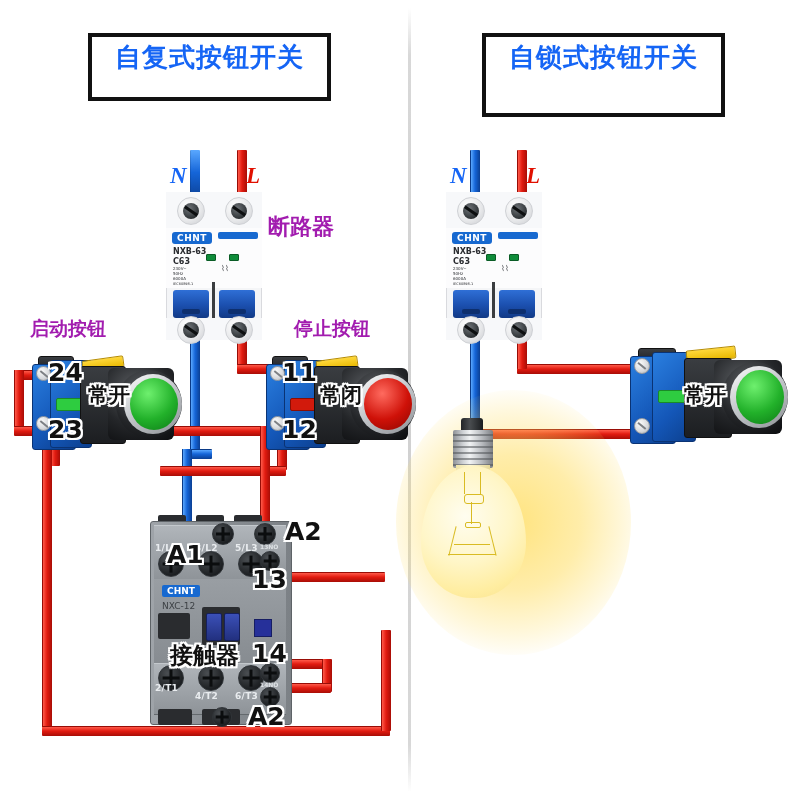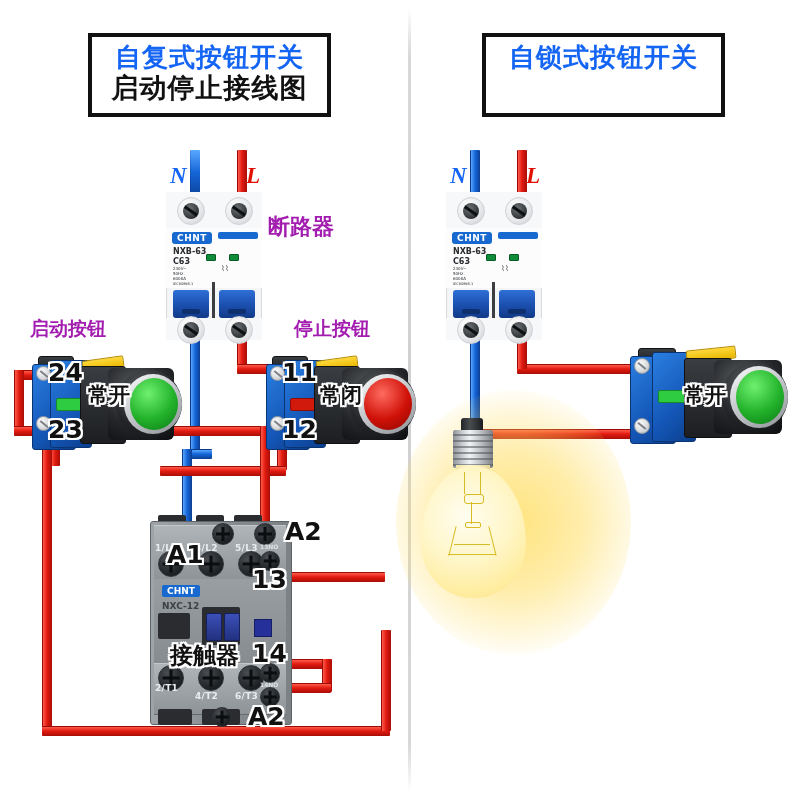--- a/index.html
+++ b/index.html
@@ -117,23 +117,22 @@
         background:linear-gradient(to right,#232528,#4a4d50 40%,#1a1c1e);}
   .fil{position:absolute;border:1.4px solid #d9bb23;}
 </style>
 </head>
 <body>
 
 <div id="stage">
 
   <div class="abs divider"></div>
 
-  <div class="abs titlebox" style="left:88px;top:33px;width:243px;height:84px;">
+  <div class="abs titlebox" style="left:88px;top:33px;width:243px;height:68px;">
     <div class="t-blue" style="font-size:26px;margin-top:2px;">自复式按钮开关</div>
-    <div class="t-black" style="font-size:27px;margin-top:1px;">启动停止接线图</div>
   </div>
 
   <div class="abs titlebox" style="left:482px;top:33px;width:243px;height:84px;">
     <div class="t-blue" style="font-size:26px;margin-top:2px;">自锁式按钮开关</div>
   </div>
 
   <div class="wire wv blu" style="left:190px;top:150px;height:50px;"></div>
 
   <div class="wire wv redv" style="left:237px;top:150px;height:50px;"></div>
 
@@ -245,21 +244,21 @@
     <div class="bigscrew" style="left:48px;top:36px;width:24px;height:24px;"></div>
     <div class="bigscrew" style="left:88px;top:36px;width:24px;height:24px;"></div>
     <div class="bigscrew" style="left:110px;top:36px;width:18px;height:18px;"></div>
     <div class="tlabel" style="left:5px;top:28px;">1/L1</div>
     <div class="tlabel" style="left:45px;top:28px;text-align:center;">3/L2</div>
     <div class="tlabel" style="left:85px;top:28px;">5/L3</div>
     <div class="tlabel-s" style="left:110px;top:28px;">13NO</div>
 
     <div class="ctr-body" style="left:4px;top:64px;width:132px;height:84px;"></div>
     <div class="ctr-logo" style="left:12px;top:70px;width:38px;height:12px;font-size:9px;line-height:12px;">CHNT</div>
-    <div class="ctr-model" style="left:12px;top:86px;font-weight:bold;">NXC-12</div>
+    <div class="ctr-model" style="left:12px;top:86px;">NXC-12</div>
     <div class="ctr-black" style="left:8px;top:98px;width:32px;height:26px;"></div>
     <div class="ctr-black" style="left:52px;top:92px;width:38px;height:38px;"></div>
     <div class="ctr-bluecap" style="left:56px;top:98px;width:14px;height:26px;"></div>
     <div class="ctr-bluecap" style="left:74px;top:98px;width:14px;height:26px;"></div>
     <div class="ctr-sq" style="left:104px;top:104px;width:16px;height:16px;"></div>
 
     <div class="ctr-band" style="left:4px;top:148px;width:132px;height:50px;"></div>
     <div class="bigscrew" style="left:8px;top:150px;width:24px;height:24px;"></div>
     <div class="bigscrew" style="left:48px;top:150px;width:24px;height:24px;"></div>
     <div class="bigscrew" style="left:88px;top:150px;width:24px;height:24px;"></div>

